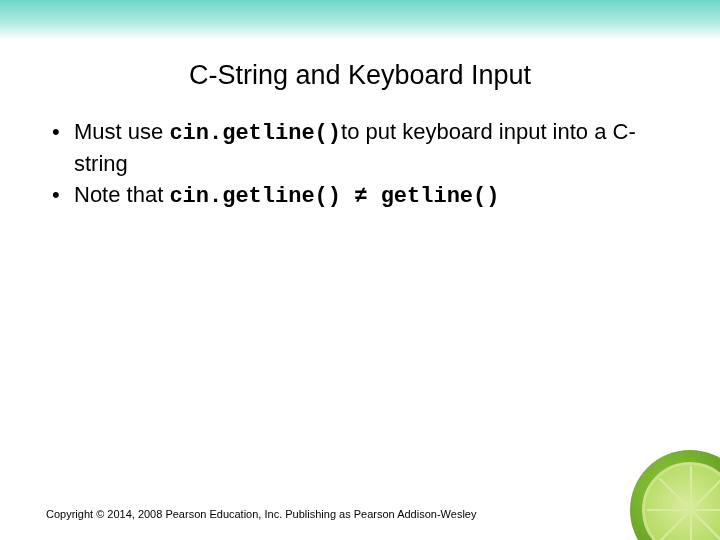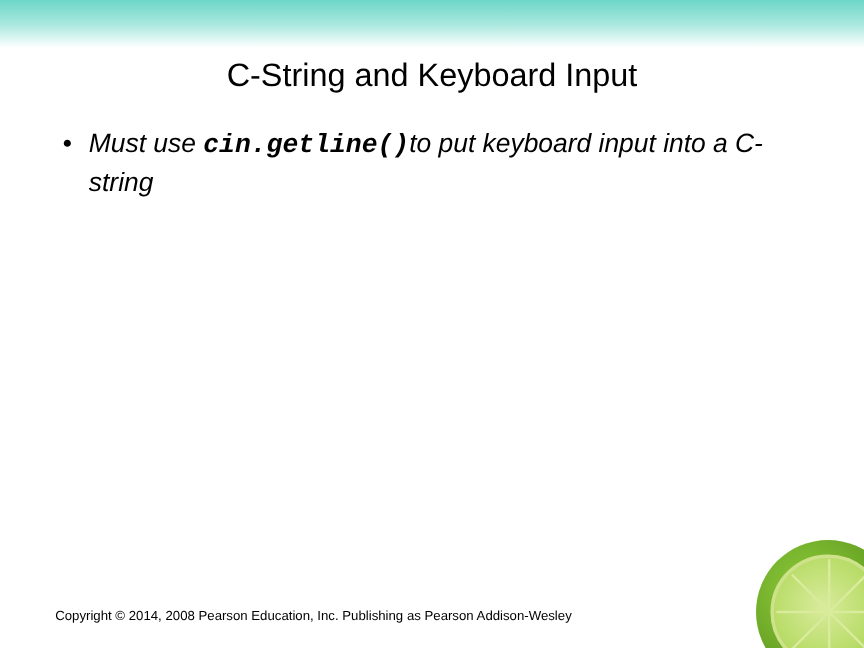--- a/index.html
+++ b/index.html
@@ -14,27 +14,26 @@
   .top-bar {
     width: 100%;
     height: 40px;
     background: linear-gradient(180deg, #6dd6c8 0%, #a8e8de 50%, #ffffff 100%);
   }
   .title {
     text-align: center;
     font-size: 27px;
     font-weight: normal;
     color: #000;
-    margin-top: 8px;
+    margin-top: 20px;
     margin-bottom: 26px;
   }
   .content {
     padding-left: 48px;
     padding-right: 40px;
-    font-style: italic;
   }
   .bullets {
     list-style: none;
     font-size: 22px;
     color: #000;
     line-height: 1.35;
   }
   .bullets > li {
     position: relative;
     padding-left: 26px;
@@ -114,20 +113,23 @@
 
 <div class="top-bar"></div>
 
 <h1 class="title">C-String and Keyboard Input</h1>
 
 <div class="content">
   <ul class="bullets">
     <li>
       <span>Must use </span><span class="mono">cin.getline()</span><span>to put keyboard input into a C-string</span>
     </li>
+    <li>
+      <span>Note that </span><span class="mono">cin.getline() ≠ getline()</span>
+    </li>
   </ul>
 </div>
 
 <div class="copyright">Copyright © 2014, 2008 Pearson Education, Inc. Publishing as Pearson Addison-Wesley</div>
 <div class="slide-num">3-41</div>
 
 <div class="lime">
   <div class="outer"></div>
   <div class="cut"></div>
   <div class="seg" style="transform: rotate(0deg);"></div>

